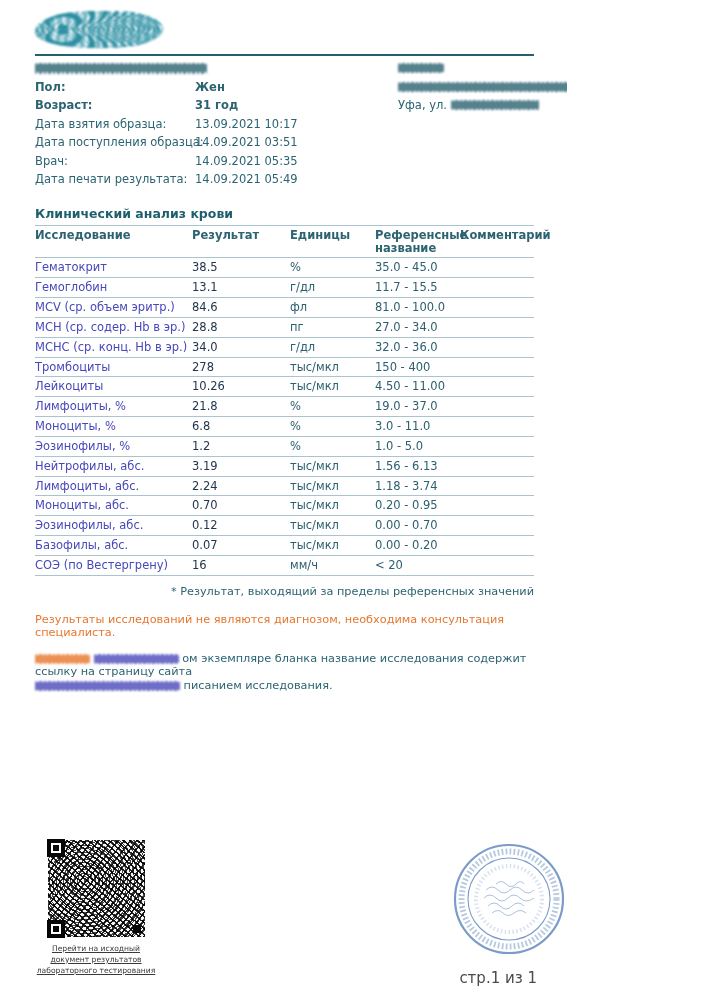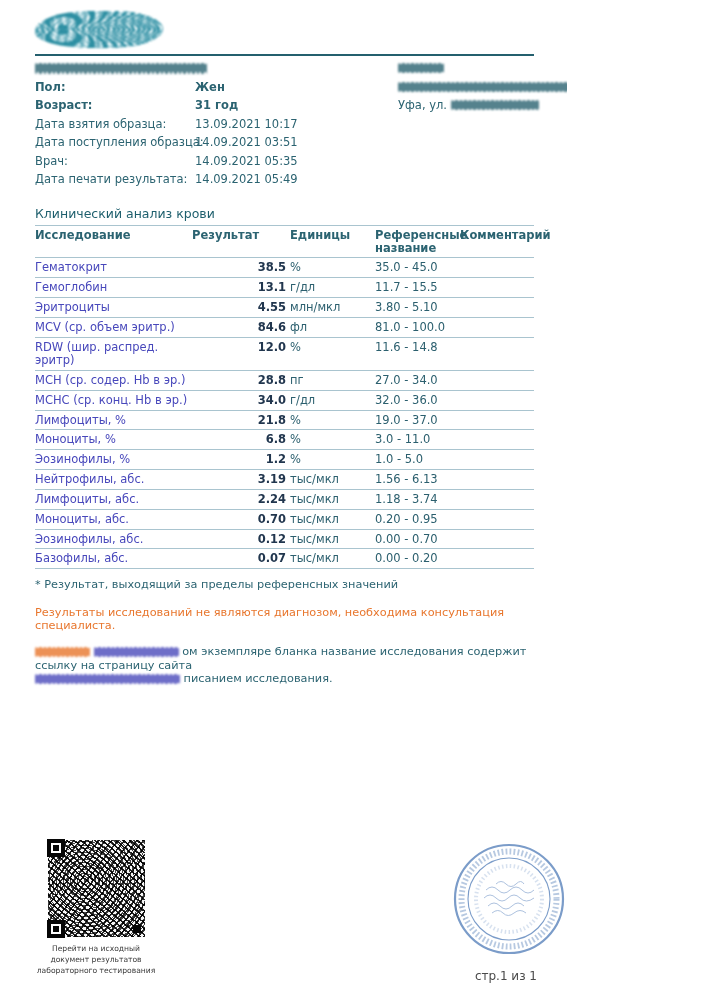--- a/index.html
+++ b/index.html
@@ -36,69 +36,69 @@
   .sec-patient{position:absolute;left:35px;top:59px;right:33px;font-size:11.5px;}
   .pat-row{display:flex;height:18.5px;align-items:center;}
   .pat-label{width:160px;flex:0 0 160px;white-space:nowrap;}
   .pat-value{white-space:nowrap;}
   .b{font-weight:bold;}
   .pat-right{position:absolute;left:363px;top:0;font-size:11.5px;}
   .pat-right .pr-row{height:18.5px;display:flex;align-items:center;text-align:right;}
 
   
   .sec-report{position:absolute;left:35px;top:206px;right:33px;}
-  .report-title{font-size:12.5px;font-weight:normal;color:#1e5f6d;margin:0 0 4px 0;}
+  .report-title{font-size:12.5px;font-weight:bold;color:#1e5f6d;margin:0 0 4px 0;}
   table.results{border-collapse:collapse;width:100%;table-layout:fixed;font-size:11.5px;}
   table.results col.c1{width:157px;} table.results col.c2{width:98px;}
   table.results col.c3{width:85px;}  table.results col.c4{width:85px;}
   table.results th{
     text-align:left;font-weight:bold;color:#2b6371;vertical-align:top;
     border-top:1px solid #a9c4cf;border-bottom:1px solid #a9c4cf;
     padding:3px 4px 2px 0;line-height:1.15;
   }
   table.results td{
     vertical-align:top;border-bottom:1px solid #a9c4cf;
     padding:3px 4px 2.5px 0;line-height:1.16;
   }
   td.tname{color:#4747bb;}
-  td.tres{color:#21364e;font-weight:bold;text-align:right;}
+  td.tres{color:#21364e;font-weight:normal;}
   td.tunit,td.tref{color:#2b5f6e;}
   td.tcom{color:#2b6371;font-size:11.3px;}
 
   
   .foot{font-size:11.3px;color:#2b6371;}
-  .foot-asterisk{margin:9px 0 0 0;}
+  .foot-asterisk{margin:9px 0 0 0;text-align:right;}
   .foot-link{margin:13px 0 0 0;line-height:1.2;}
   .foot-link .vis{color:#2b6371;}
   .foot-disclaimer{margin:15px 0 0 0;color:#e8762d;}
 
   
   .qr-wrap{position:absolute;left:28px;top:840px;width:136px;text-align:center;}
   .qr{
     position:relative;width:97px;height:97px;margin:0 auto;background-color:#f0f0f0;
     background-image:
       repeating-linear-gradient(40deg, rgba(0,0,0,.85) 0 1.5px, transparent 1.5px 4.5px),
       repeating-linear-gradient(-52deg, rgba(0,0,0,.8) 0 1.5px, transparent 1.5px 5px),
       repeating-radial-gradient(circle at 38% 42%, rgba(0,0,0,.7) 0 1px, transparent 1px 3.5px);
     filter:blur(.55px) contrast(1.05);
   }
   .qmark{position:absolute;width:10px;height:10px;border:4px solid #0c0c0c;background:#fff;}
   .qmark i{display:block;width:6px;height:6px;background:#0c0c0c;margin:2px;}
   .qm-tl{left:-1px;top:-1px;} .qm-bl{left:-1px;bottom:-1px;}
   .qm-br{right:4px;bottom:4px;width:8px;height:8px;border:0;background:#0c0c0c;}
   .qr-caption{margin-top:6px;font-size:7.6px;line-height:1.45;color:#3a3a3a;}
-  .qr-caption div{white-space:nowrap;}
+  .qr-caption div{white-space:nowrap;text-decoration:underline;}
 
   
   .stamp{position:absolute;left:452px;top:842px;width:114px;height:114px;}
   .stamp svg{filter:blur(.5px);}
   .sign{position:absolute;left:566px;top:852px;width:130px;height:118px;}
   .sign svg{filter:blur(.35px);}
 
-  .page-label{position:absolute;right:30px;top:969px;font-size:12px;color:#4a4a4a;}
+  .page-label{position:absolute;right:30px;top:969px;font-size:15px;color:#4a4a4a;}
 </style>
 </head>
 <body>
 
 <div class="page">
 
   <div class="logo"></div>
 
   <div class="toprule"></div>
 
@@ -173,55 +173,55 @@
             <td class="tcom"></td>
           </tr>
         <tr>
             <td class="tname">Гемоглобин</td>
             <td class="tres">13.1</td>
             <td class="tunit">г/дл</td>
             <td class="tref">11.7 - 15.5</td>
             <td class="tcom"></td>
           </tr>
         <tr>
-            <td class="tname">Эритроциты</td>
-            <td class="tres">4.55</td>
-            <td class="tunit">млн/мкл</td>
-            <td class="tref">3.80 - 5.10</td>
-            <td class="tcom"></td>
-          </tr>
-        <tr>
             <td class="tname">MCV (ср. объем эритр.)</td>
             <td class="tres">84.6</td>
             <td class="tunit">фл</td>
             <td class="tref">81.0 - 100.0</td>
             <td class="tcom"></td>
           </tr>
         <tr>
-            <td class="tname">RDW (шир. распред. эритр)</td>
-            <td class="tres">12.0</td>
-            <td class="tunit">%</td>
-            <td class="tref">11.6 - 14.8</td>
-            <td class="tcom"></td>
-          </tr>
-        <tr>
             <td class="tname">MCH (ср. содер. Hb в эр.)</td>
             <td class="tres">28.8</td>
             <td class="tunit">пг</td>
             <td class="tref">27.0 - 34.0</td>
             <td class="tcom"></td>
           </tr>
         <tr>
             <td class="tname">MCHC (ср. конц. Hb в эр.)</td>
             <td class="tres">34.0</td>
             <td class="tunit">г/дл</td>
             <td class="tref">32.0 - 36.0</td>
             <td class="tcom"></td>
           </tr>
         <tr>
+            <td class="tname">Тромбоциты</td>
+            <td class="tres">278</td>
+            <td class="tunit">тыс/мкл</td>
+            <td class="tref">150 - 400</td>
+            <td class="tcom"></td>
+          </tr>
+        <tr>
+            <td class="tname">Лейкоциты</td>
+            <td class="tres">10.26</td>
+            <td class="tunit">тыс/мкл</td>
+            <td class="tref">4.50 - 11.00</td>
+            <td class="tcom"></td>
+          </tr>
+        <tr>
             <td class="tname">Лимфоциты, %</td>
             <td class="tres">21.8</td>
             <td class="tunit">%</td>
             <td class="tref">19.0 - 37.0</td>
             <td class="tcom"></td>
           </tr>
         <tr>
             <td class="tname">Моноциты, %</td>
             <td class="tres">6.8</td>
             <td class="tunit">%</td>
@@ -261,20 +261,27 @@
             <td class="tres">0.12</td>
             <td class="tunit">тыс/мкл</td>
             <td class="tref">0.00 - 0.70</td>
             <td class="tcom"></td>
           </tr>
         <tr>
             <td class="tname">Базофилы, абс.</td>
             <td class="tres">0.07</td>
             <td class="tunit">тыс/мкл</td>
             <td class="tref">0.00 - 0.20</td>
+            <td class="tcom"></td>
+          </tr>
+        <tr>
+            <td class="tname">СОЭ (по Вестергрену)</td>
+            <td class="tres">16</td>
+            <td class="tunit">мм/ч</td>
+            <td class="tref">&lt; 20</td>
             <td class="tcom"></td>
           </tr>
       </tbody>
     </table>
 
     <p class="foot foot-asterisk">* Результат, выходящий за пределы референсных значений</p>
 
     <p class="foot foot-disclaimer">Результаты исследований не являются диагнозом, необходима консультация специалиста.</p>
 
     <p class="foot foot-link">

